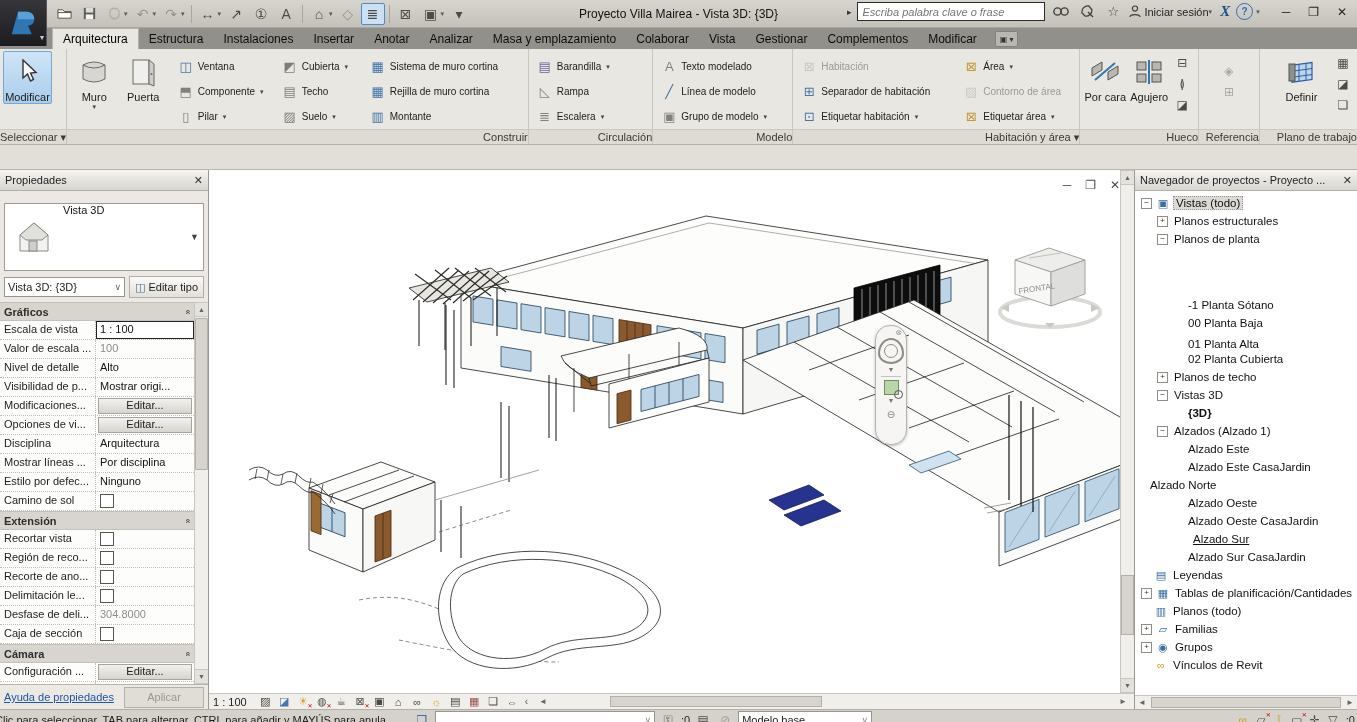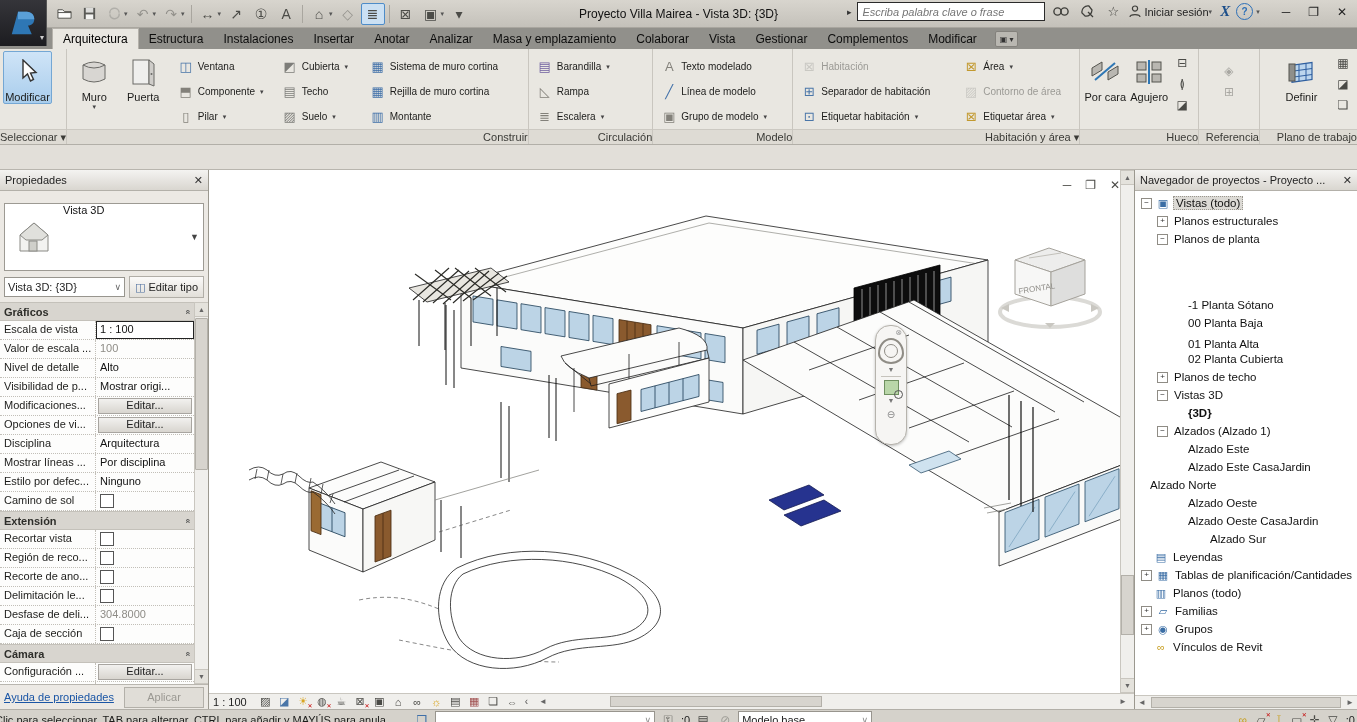--- a/index.html
+++ b/index.html
@@ -947,23 +947,27 @@
             <span class="lbl">Alzado Norte</span>
           </div>
           <div class="titem" style="padding-left: 38px;">
             <span class="expspace"></span>
             <span class="lbl">Alzado Oeste</span>
           </div>
           <div class="titem" style="padding-left: 38px;">
             <span class="expspace"></span>
             <span class="lbl">Alzado Oeste CasaJardin</span>
           </div>
-          <div class="titem" style="padding-left: 60px;">
+          <div class="titem" style="padding-left: 43px; text-decoration: underline;">
             <span class="expspace"></span>
             <span class="lbl">Alzado Sur</span>
+          </div>
+          <div class="titem" style="padding-left: 38px;">
+            <span class="expspace"></span>
+            <span class="lbl">Alzado Sur CasaJardin</span>
           </div>
           <div class="titem" style="padding-left: 6px;">
             <span class="expspace"></span>
             <span class="nicon" style="color: rgb(59, 110, 165);">▤</span>
             <span class="lbl">Leyendas</span>
           </div>
           <div class="titem" style="padding-left: 6px;">
             <span class="expander">+</span>
             <span class="nicon" style="color: rgb(59, 110, 165);">▦</span>
             <span class="lbl">Tablas de planificación/Cantidades</span>

